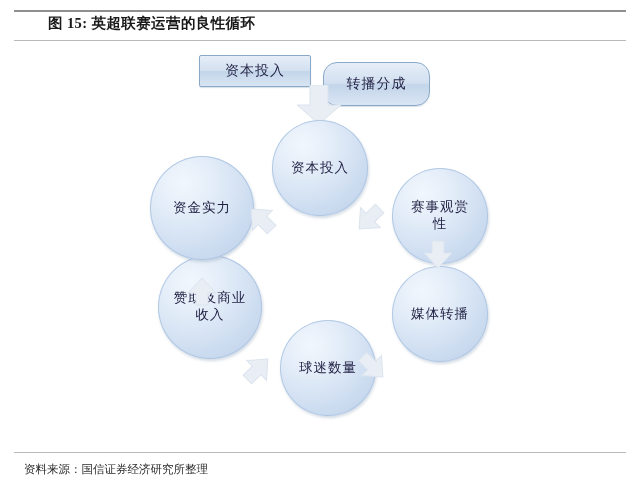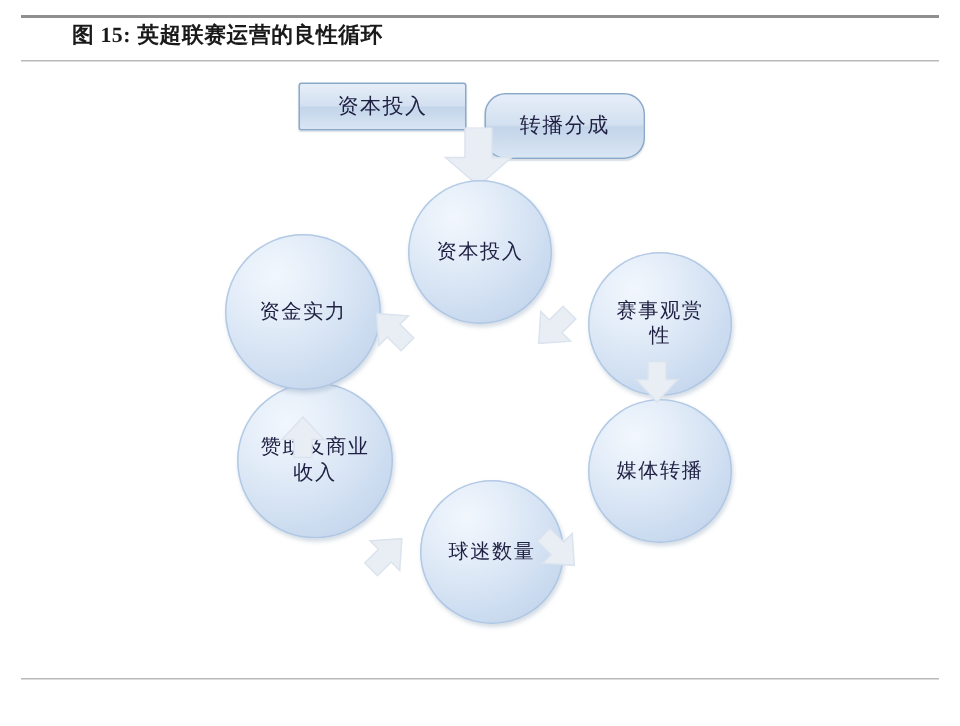--- a/index.html
+++ b/index.html
@@ -218,14 +218,15 @@
       <svg width="34" height="34" viewBox="0 0 34 34">
         <g transform="rotate(135 17 17)">
           <path d="M11 2 H23 V15 H31 L17 31 L3 15 H11 Z"></path>
         </g>
       </svg>
     </div>
 
   </div>
 
   <div class="rule-footer"></div>
+  <div class="source">资料来源：国信证券经济研究所整理</div>
 
 </div>
 
 </body></html>

